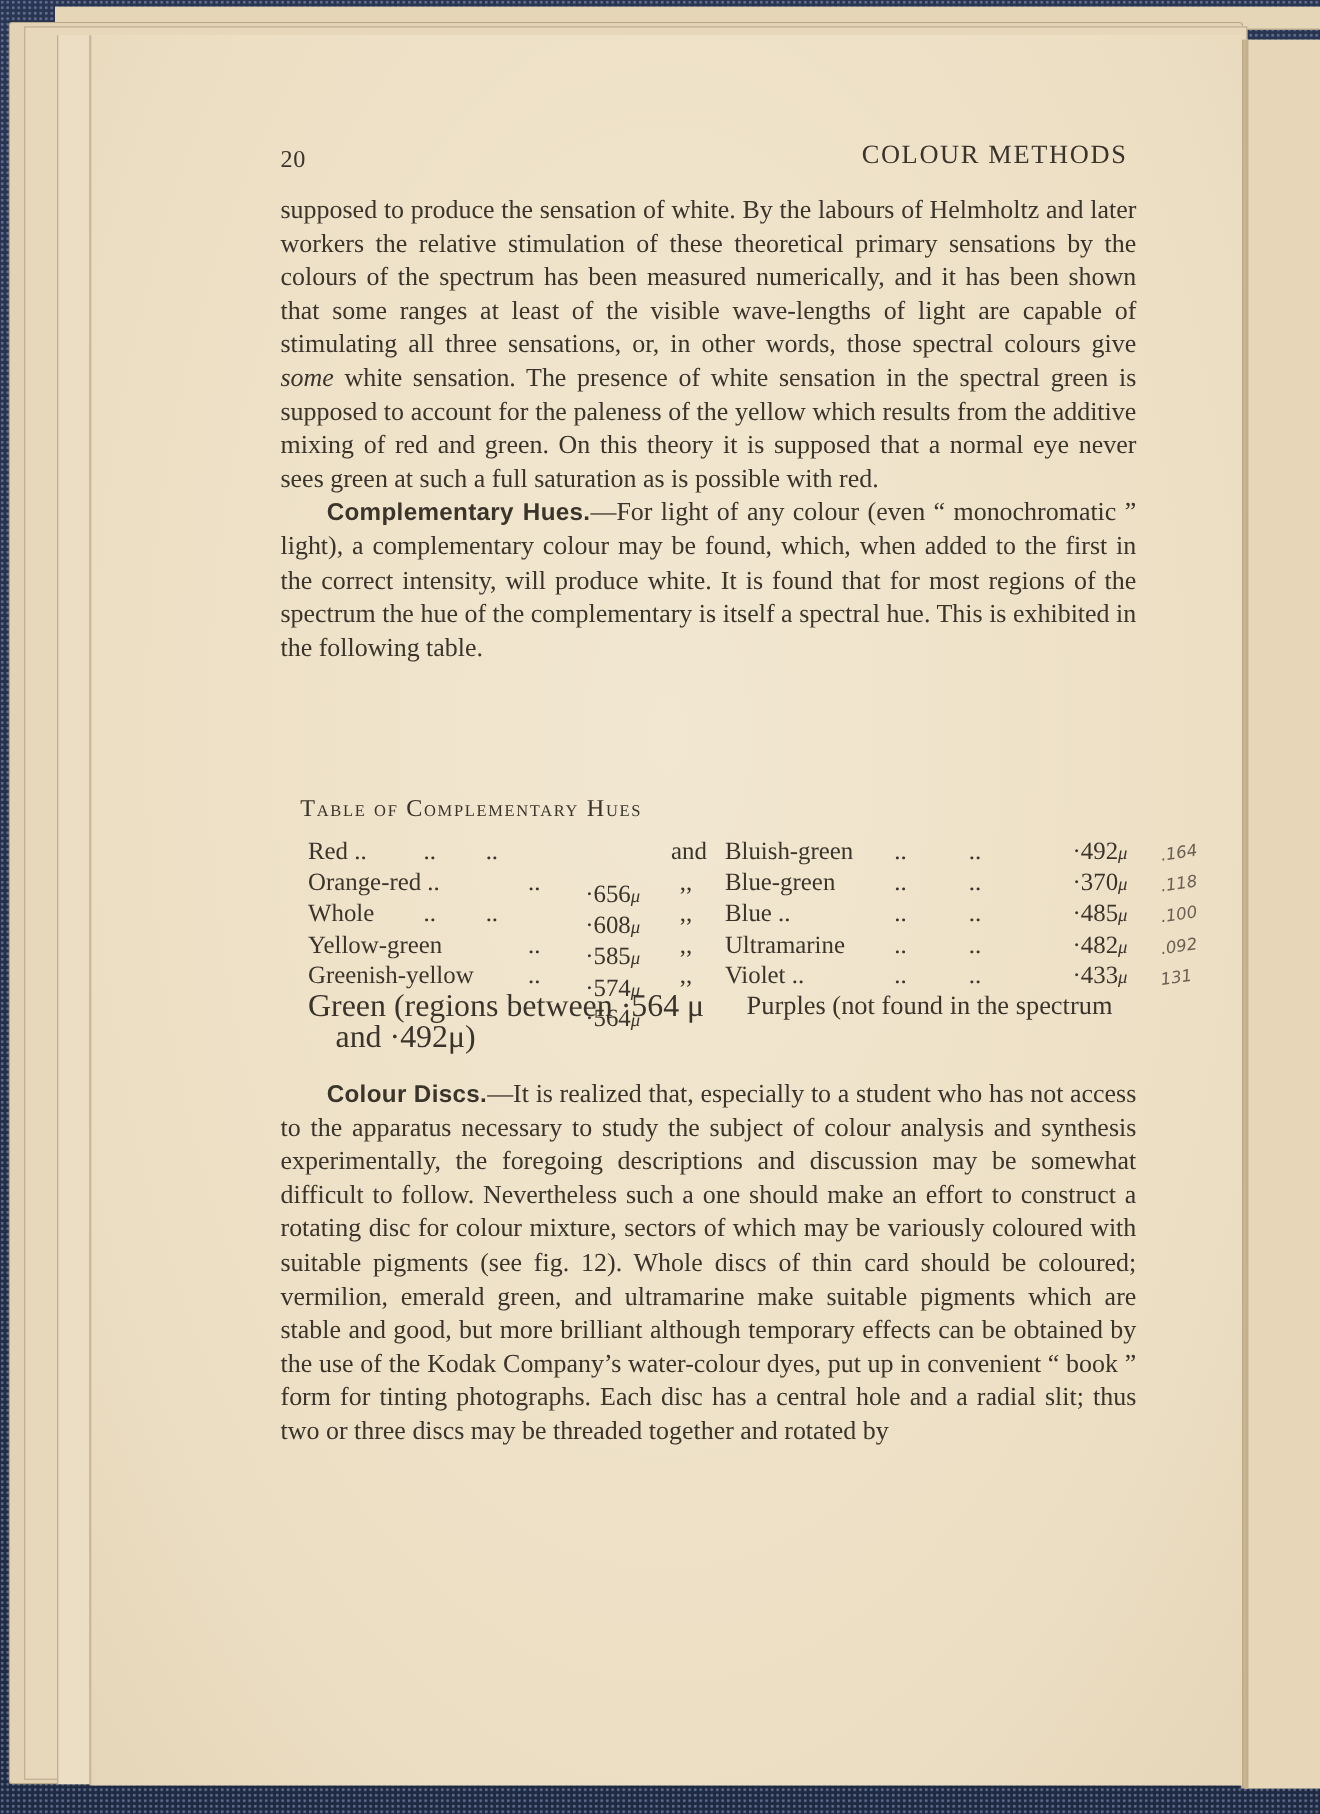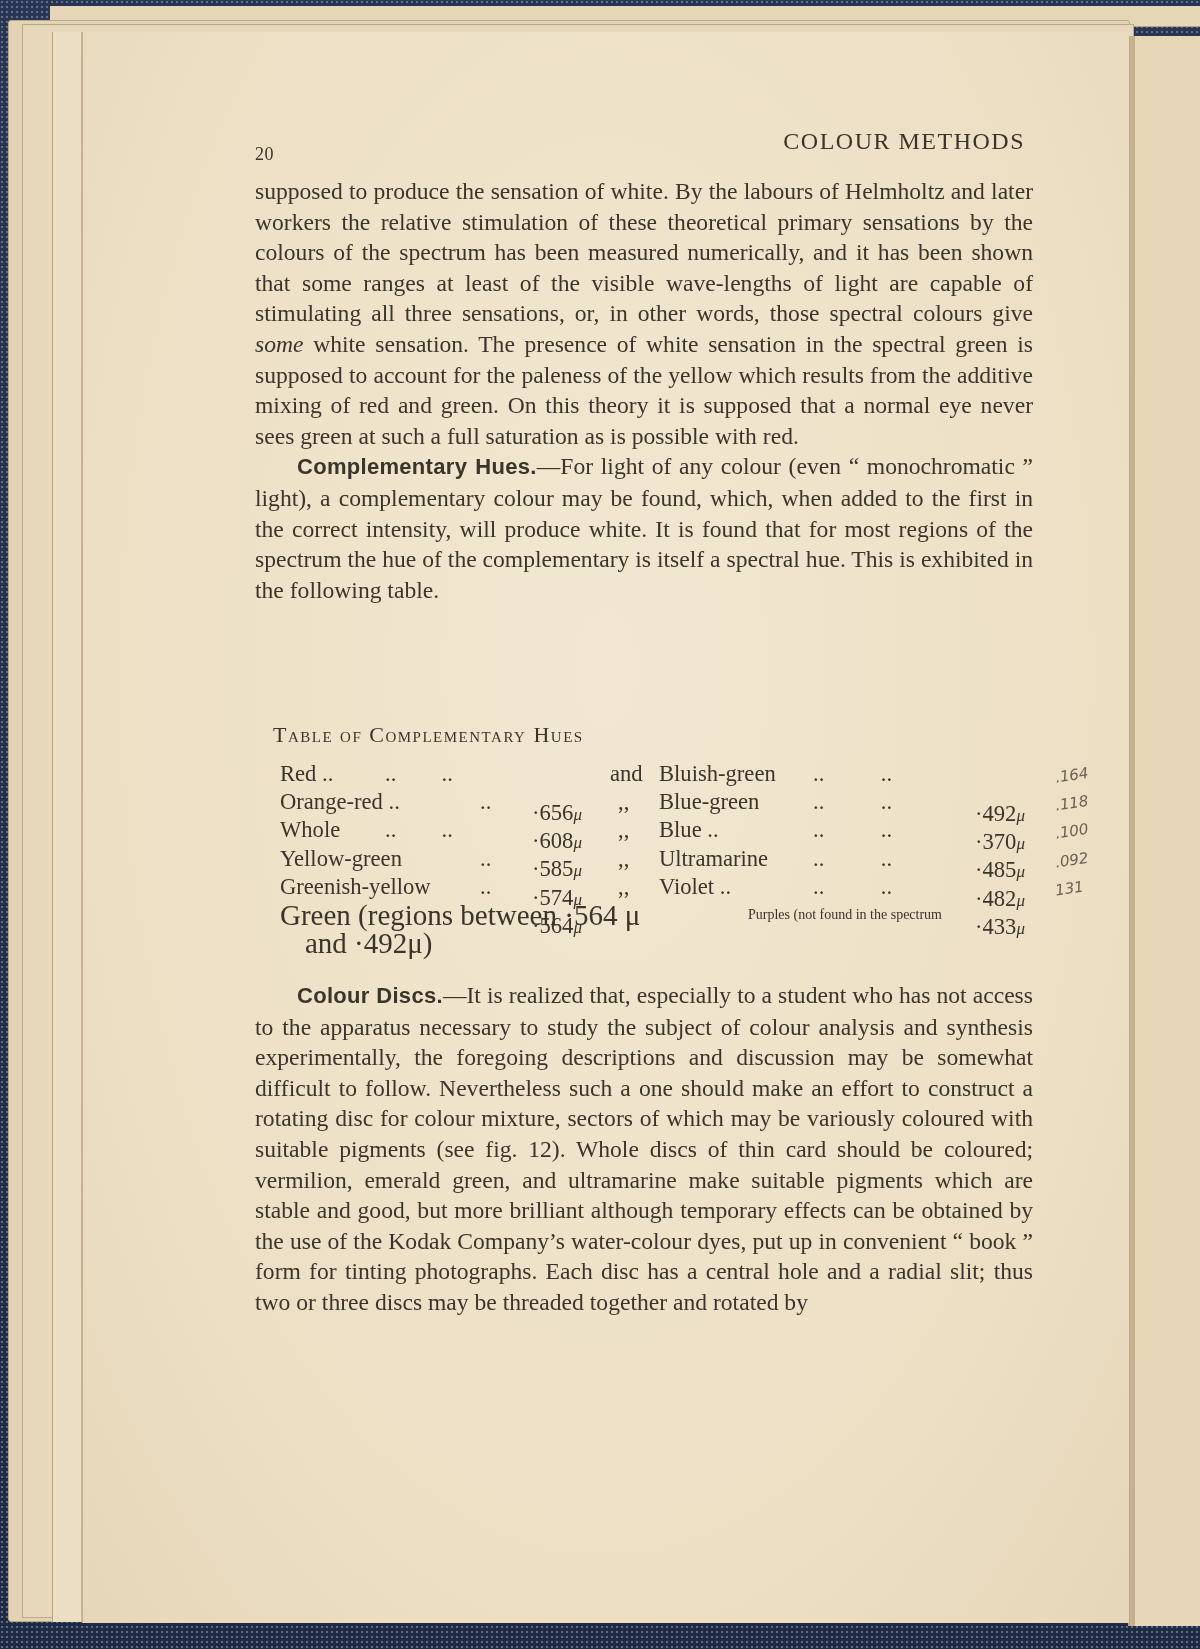--- a/index.html
+++ b/index.html
@@ -23,21 +23,21 @@
   .page {
     position:absolute; left:82px; top:32px; width:1046px; height:1591px;
     background:#efe2c9;
     background-image:radial-gradient(ellipse at 50% 40%, #f2e7d1 0%, #ecdfc4 70%, #e6d6b9 100%);
     border-left:1px solid #c2ae8d;
   }
   .text { color:#3b342b; }
   .running-head {
     position:absolute; left:255px; top:128px; width:770px; height:36px;
   }
-  .pageno { position:absolute; left:0; top:4px; font-size:18px; letter-spacing:0.5px;margin-top:12px; }
+  .pageno { position:absolute; left:0; top:4px; font-size:22px; letter-spacing:0.5px; }
   .head-title { position:absolute; left:0; right:0; text-align:right; font-size:24px; letter-spacing:1.5px; top:0; }
   .body-block {
     position:absolute; left:255px; width:778px;
     font-size:23.6px; line-height:30.6px; text-align:justify;
   }
   .body-block p { margin:0; }
   .indent { text-indent:42px; }
   .runin { font-family:"Liberation Sans", sans-serif; font-weight:bold; font-size:22px; letter-spacing:0.3px; }
   .ital { font-style:italic; }
   .table-title {
@@ -47,25 +47,25 @@
   .hues-table {
     position:absolute; left:280px; top:760px; width:760px;
     font-size:22.6px; line-height:28.2px;
   }
   .hrow { position:relative; height:28.2px; white-space:nowrap; }
   .c-left { position:absolute; left:0; }
   .c-ldots { position:absolute; }
   .c-lval { position:absolute; left:252px;margin-top:39px; }
   .c-and { position:absolute; left:330px; }
   .c-right { position:absolute; left:379px; }
-  .c-rval { position:absolute; left:695px;margin-top:40px; }
+  .c-rval { position:absolute; left:695px; }
   .mu { font-style:italic; font-size:17px; }
   .green-note { position:absolute; left:280px; top:901px; font-size:29px; line-height:28.2px; }
   .green-note .l2 { padding-left:25px; }
-  .purple-note { position:absolute; left:655px; top:901px; font-size:14px; line-height:28.2px; width:380px; text-align:center; }
+  .purple-note { position:absolute; left:655px; top:901px; font-size:24px; line-height:28.2px; width:380px; text-align:center; }
   .margin-notes {
     position:absolute; left:1055px; top:760px; width:50px;
     font-family:"DejaVu Sans", sans-serif; font-size:15px; color:#6a5f52;
     line-height:28.2px; font-style:italic;
   }
   .margin-notes div { transform:rotate(-8deg); }
 </style>
 </head>
 <body>
 

